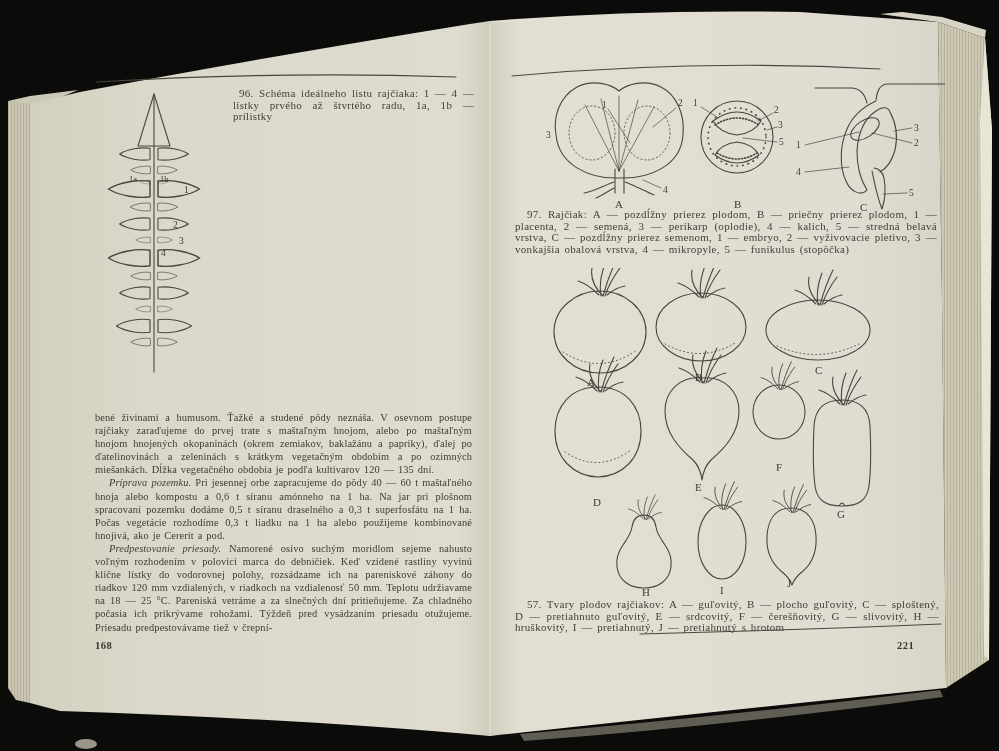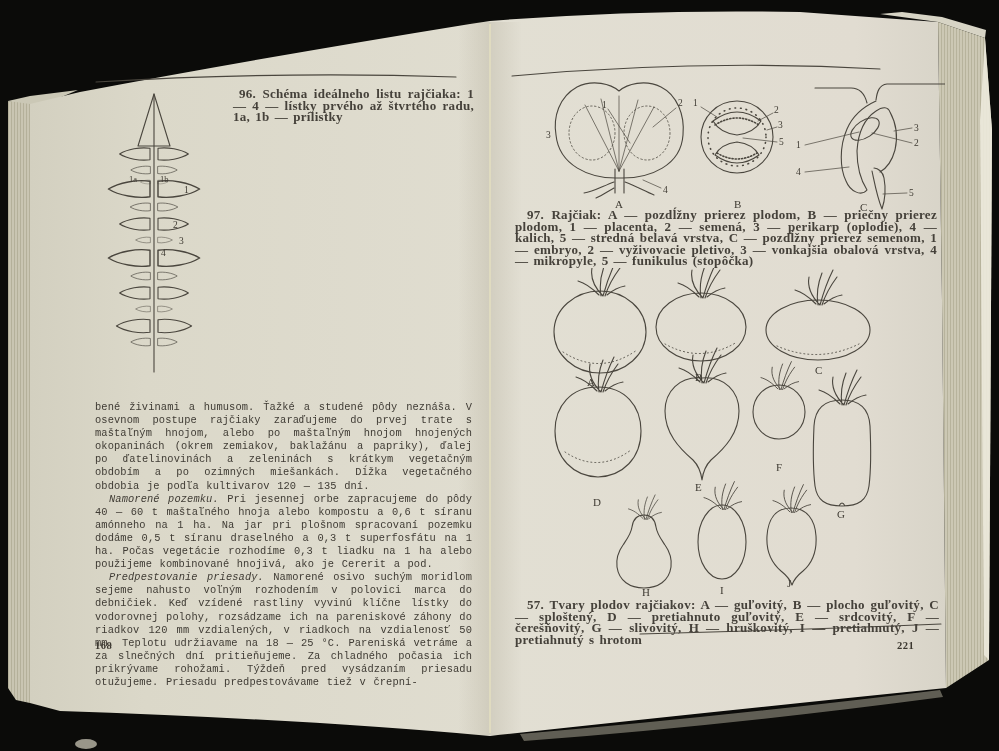--- a/index.html
+++ b/index.html
@@ -5,22 +5,22 @@
   html,body{margin:0;padding:0;}
   body{
     width:999px;height:751px;position:relative;overflow:hidden;
     background:#0b0b09;
     font-family:"Liberation Serif", serif;
   }
   #backdrop{position:absolute;left:0;top:0;z-index:0;}
   .abs{position:absolute;text-align:center;}
   .pagetext{color:#403c34;z-index:5;}
   .caption{
-    font-size:13px;line-height:11.6px;text-align:justify;
-    letter-spacing:.3px;word-spacing:1.6px;color:#45413a;font-weight:bold;
+    font-size:11px;line-height:11.6px;text-align:justify;
+    letter-spacing:.3px;word-spacing:1.6px;color:#45413a;
   }
   .bodytext{
     font-size:10.4px;line-height:13.1px;text-align:justify;
     word-spacing:1.2px;letter-spacing:.1px;color:#3f3b34;
   }
   .bodytext p{margin:0;}
   .bodytext p.indent{text-indent:14px;}
   .pagenum{font-size:10.5px;font-weight:bold;color:#3b372f;letter-spacing:.5px;}
   svg text{font-family:"Liberation Serif", serif;fill:#3e3a32;}
   .figsvg{position:absolute;z-index:4;}
@@ -81,23 +81,23 @@
   <path d="M520,734 Q720,717 940,690 L943,697 Q724,726 524,741 Z" fill="#a8a492" opacity="0.55"></path>
   <ellipse cx="86" cy="744" rx="11" ry="5" fill="#d6d2c0" opacity="0.7"></ellipse>
 
   <path d="M96,82 Q280,71 456,77" class="fig-stroke" stroke-width="1.2"></path>
   <path d="M512,76 Q700,59 880,69" class="fig-stroke" stroke-width="1.2"></path>
   <path d="M640,634 Q800,630 941,624" class="fig-stroke" stroke-width="1"></path>
 </svg>
 
 <div class="abs pagetext caption" style="left:233px;top:88px;width:241px;text-indent:6px;">96. Schéma ideálneho listu rajčiaka: 1 — 4 — lístky prvého až štvrtého radu, 1a, 1b — prílistky</div>
 
-<div class="abs pagetext bodytext" style="left:95px;top:401px;width:377px;font-family:Liberation Mono, monospace;">
+<div class="abs pagetext bodytext" style="left:95px;top:411px;width:377px;">
   <p>bené živinami a humusom. Ťažké a studené pôdy neznáša. V osevnom postupe rajčiaky zaraďujeme do prvej trate s maštaľným hnojom, alebo po maštaľným hnojom hnojených okopaninách (okrem zemiakov, baklažánu a papriky), ďalej po ďatelinovinách a zeleninách s krátkym vegetačným obdobím a po ozimných miešankách. Dĺžka vegetačného obdobia je podľa kultivarov 120 — 135 dní.</p>
-  <p class="indent"><i>Namorené pozemku.</i> <span>Pri jesennej orbe zapracujeme do pôdy 40 — 60 t maštaľného hnoja alebo kompostu a 0,6 t síranu amónneho na 1 ha. Na jar pri plošnom spracovaní pozemku dodáme 0,5 t síranu draselného a 0,3 t superfosfátu na 1 ha. Počas vegetácie rozhodíme 0,3 t liadku na 1 ha alebo použijeme kombinované hnojivá, ako je Cererit a pod.</span></p>
+  <p class="indent"><i>Príprava pozemku.</i> <span>Pri jesennej orbe zapracujeme do pôdy 40 — 60 t maštaľného hnoja alebo kompostu a 0,6 t síranu amónneho na 1 ha. Na jar pri plošnom spracovaní pozemku dodáme 0,5 t síranu draselného a 0,3 t superfosfátu na 1 ha. Počas vegetácie rozhodíme 0,3 t liadku na 1 ha alebo použijeme kombinované hnojivá, ako je Cererit a pod.</span></p>
   <p class="indent"><i>Predpestovanie priesady.</i> <span>Namorené osivo suchým moridlom sejeme nahusto voľným rozhodením v polovici marca do debničiek. Keď vzídené rastliny vyvinú klíčne lístky do vodorovnej polohy, rozsádzame ich na pareniskové záhony do riadkov 120 mm vzdialených, v riadkoch na vzdialenosť 50 mm. Teplotu udržiavame na 18 — 25 °C. Pareniská vetráme a za slnečných dní pritieňujeme. Za chladného počasia ich prikrývame rohožami. Týždeň pred vysádzaním priesadu otužujeme. Priesadu predpestovávame tiež v črepní-</span></p>
 </div>
 
 <div class="abs pagetext pagenum" style="left:95px;top:640px;">168</div>
 
 <svg class="figsvg" style="left:88px;top:86px;" width="160" height="292" viewBox="0 0 160 292">
   <defs>
     <path id="lf" d="M0,-6 C10,-7.5 24,-5 32,0 C24,5 10,7.5 0,6 Z"></path>
   </defs>
   <g class="fig-stroke">

